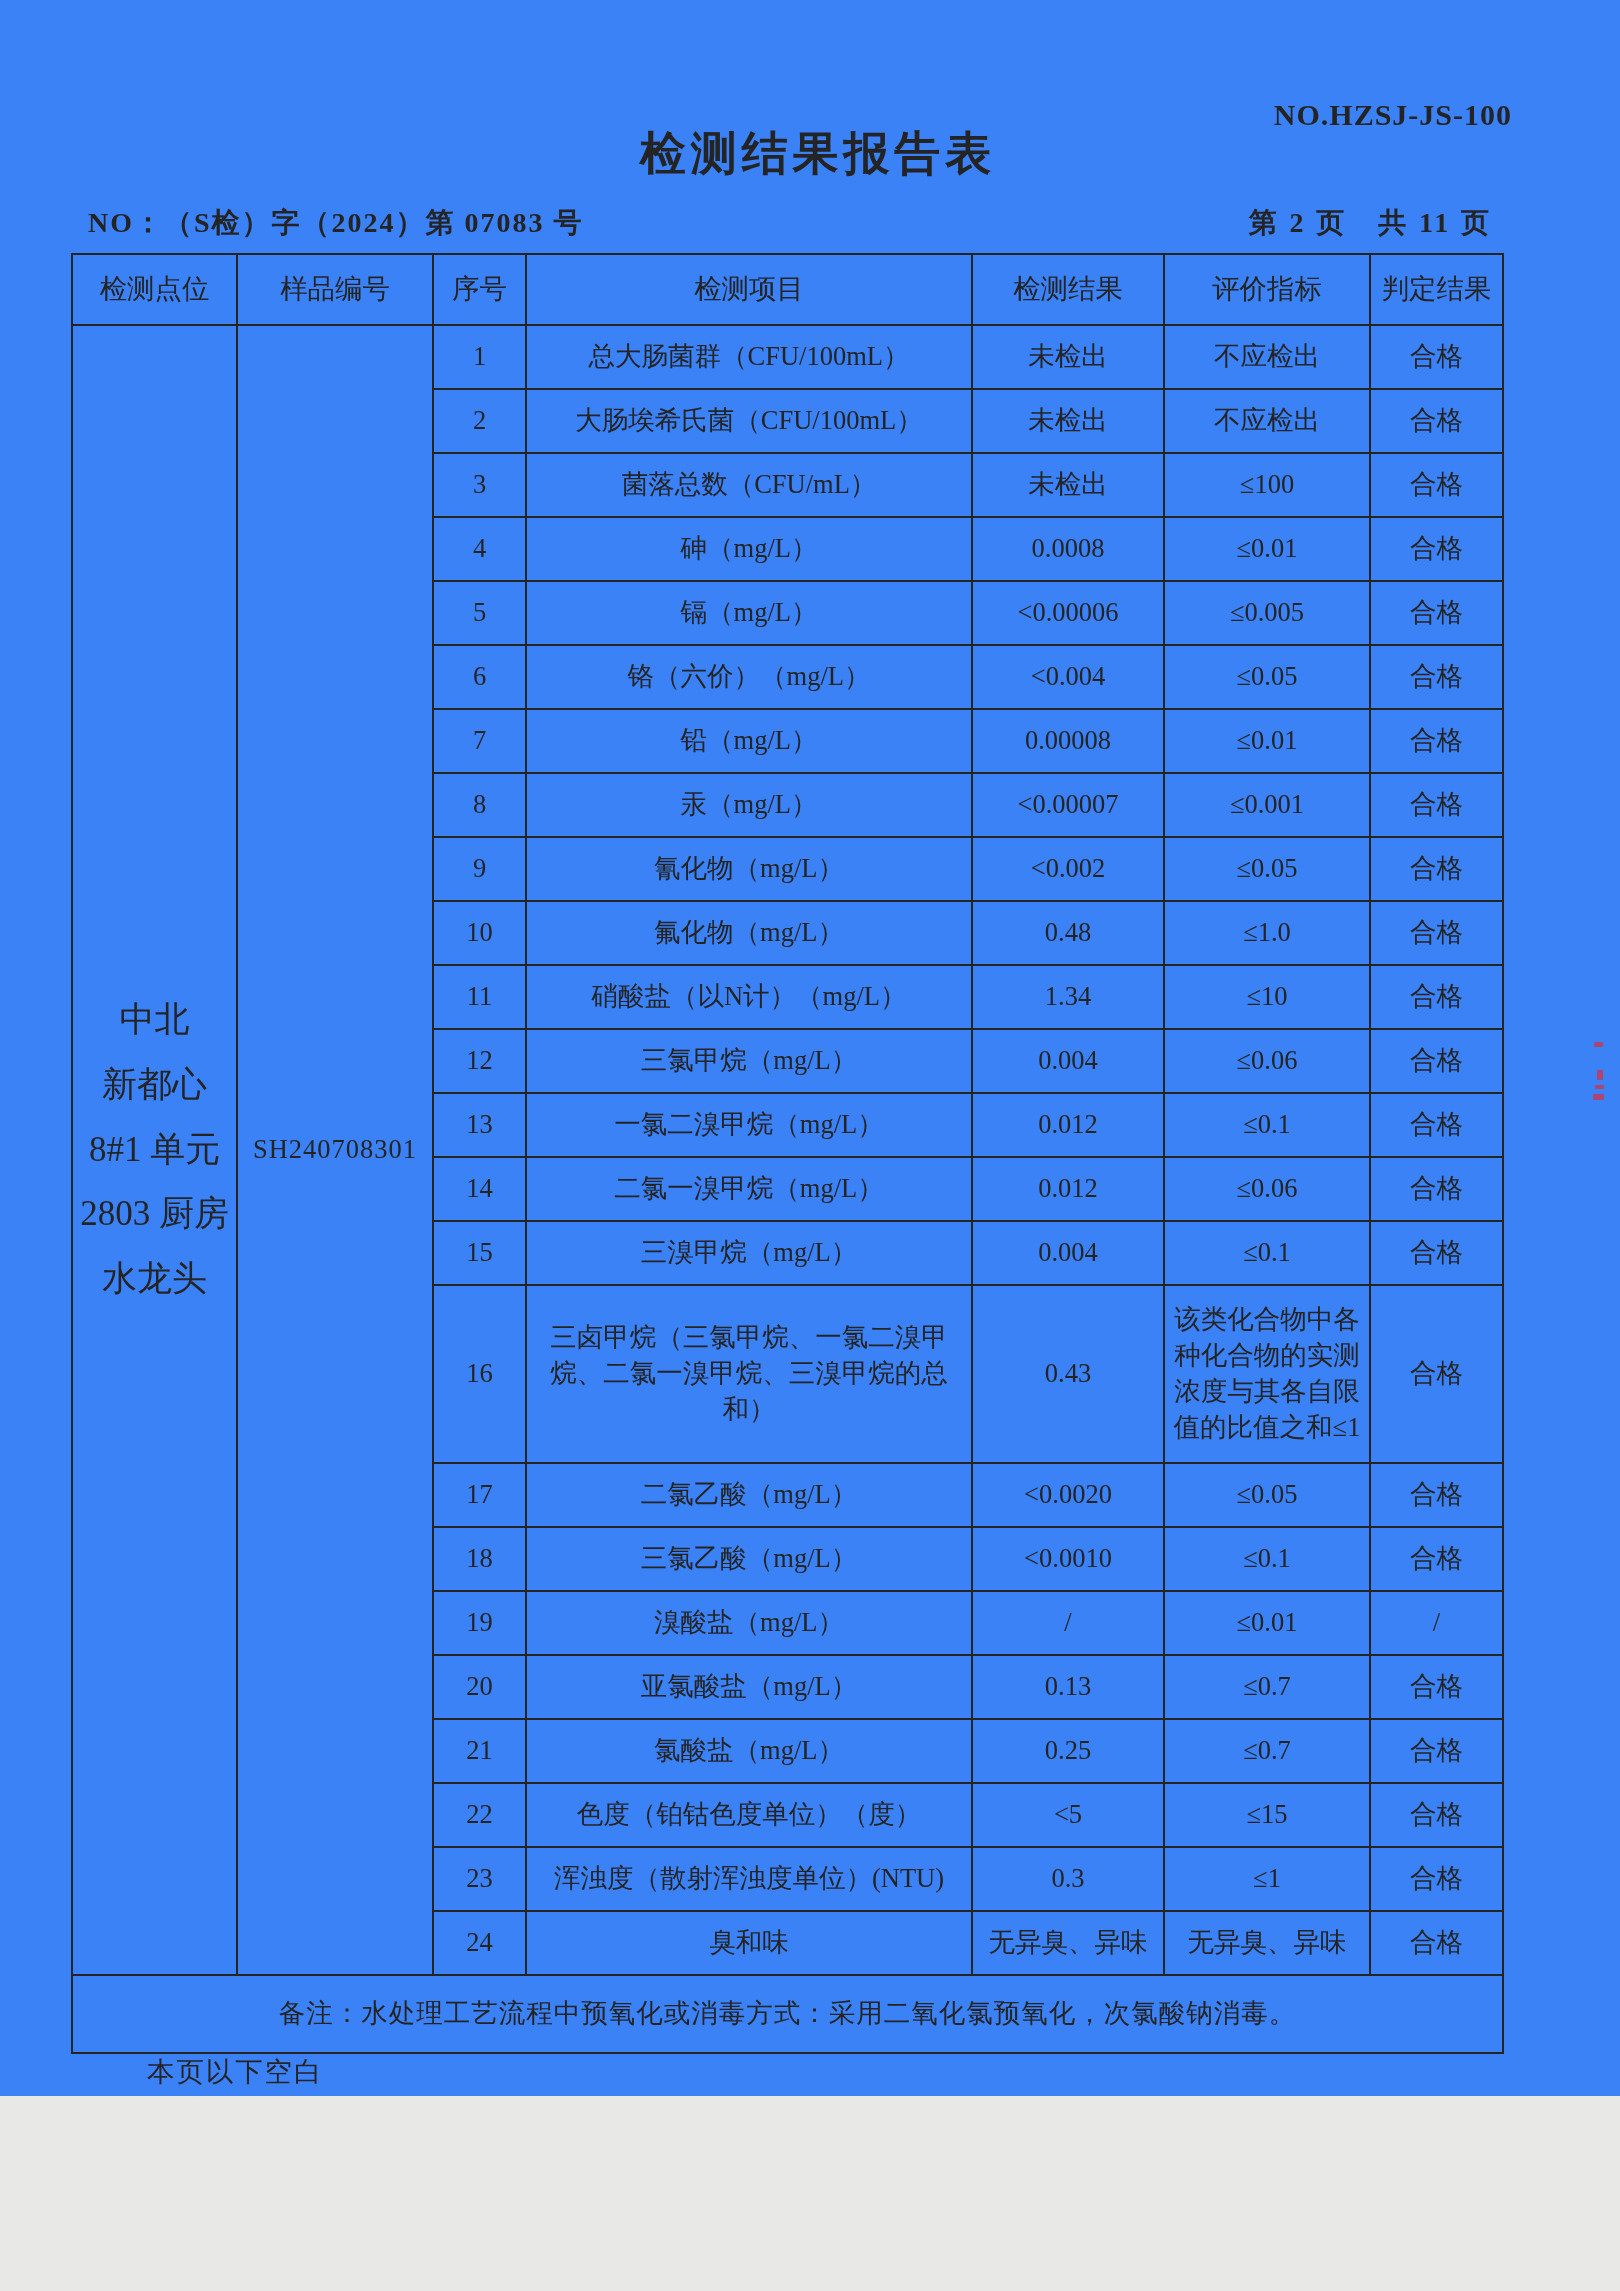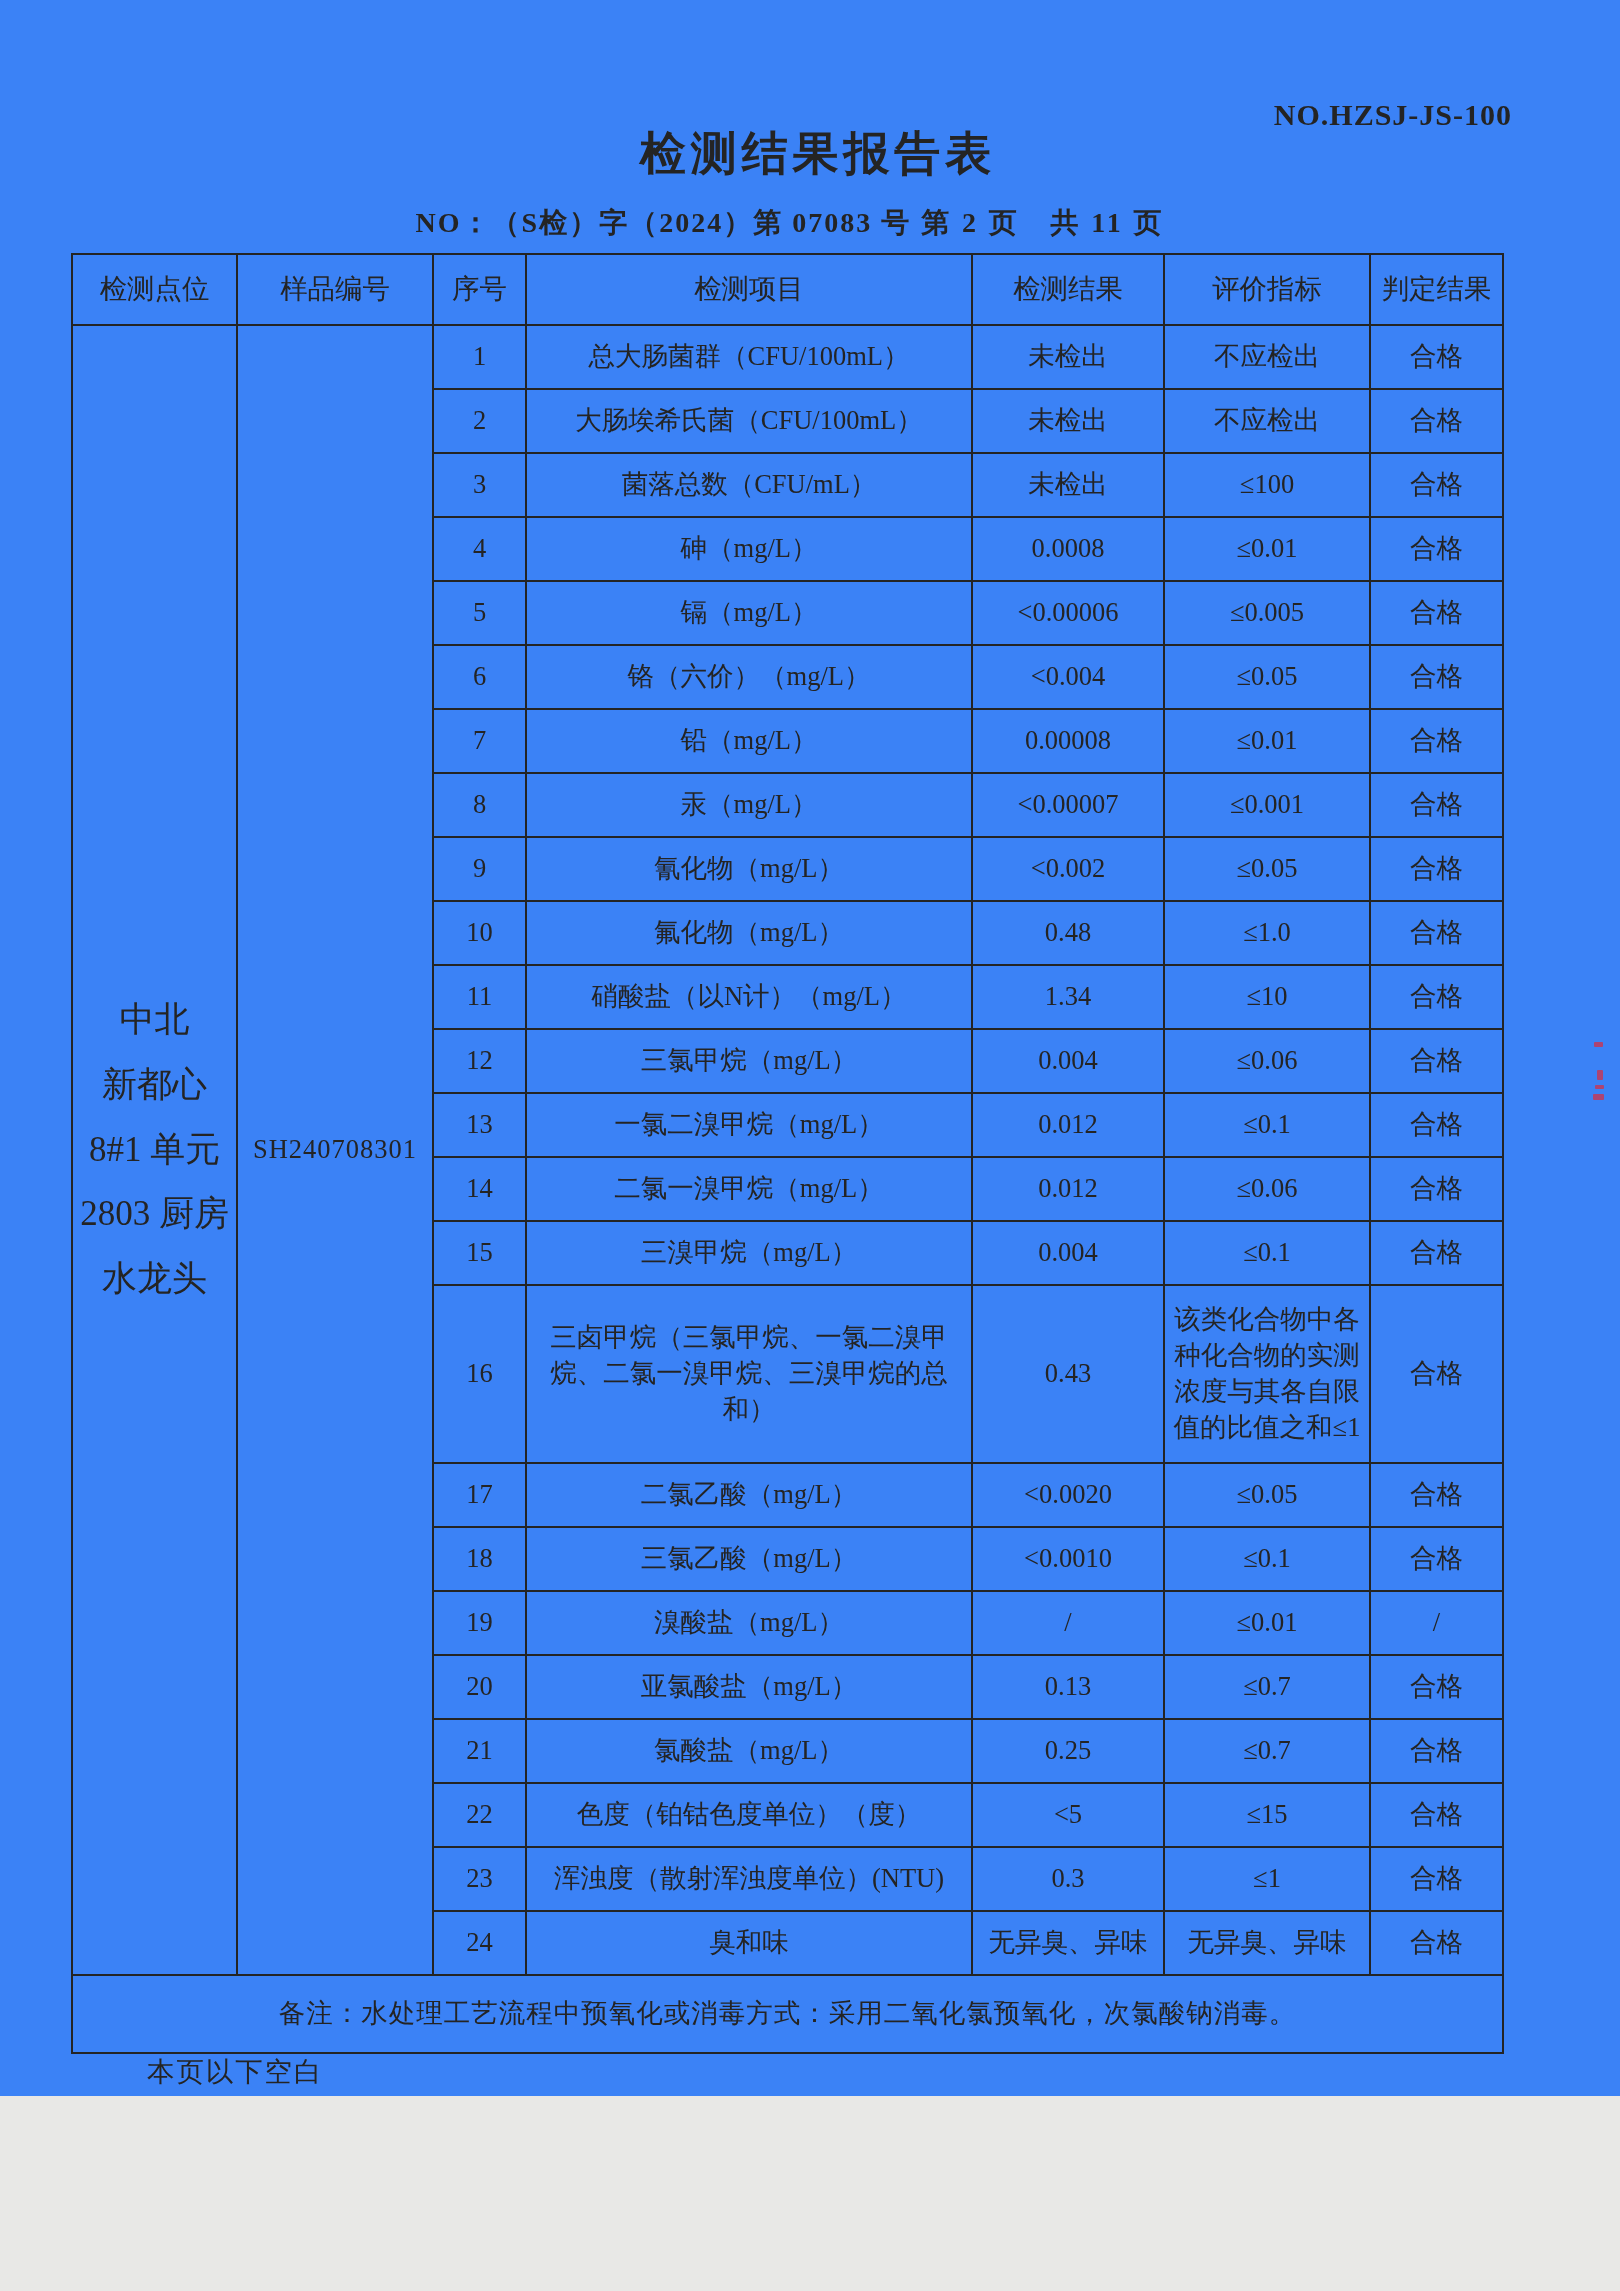--- a/index.html
+++ b/index.html
@@ -14,21 +14,21 @@
   .doc-no{
     position:absolute;top:98px;right:108px;
     font-size:30px;font-weight:bold;letter-spacing:1px;
   }
   .title{
     position:absolute;top:123px;left:0;width:100%;
     text-align:center;font-size:46px;font-weight:bold;letter-spacing:4.9px;margin-left:8px;
   }
   .meta{
     position:absolute;top:204px;left:88px;width:1404px;
-    display:flex;justify-content:center;align-items:flex-end;
+    display:flex;justify-content:space-between;align-items:flex-end;
     font-size:28px;font-weight:bold;
   }
   .report-no{letter-spacing:2px;}
   .page-indicator{letter-spacing:2.9px;margin-left:10px;}
   table.report{
     position:absolute;left:71px;top:253px;width:1431px;
     border-collapse:collapse;table-layout:fixed;
     border:2.9px solid #242424;
   }
   table.report th,table.report td{

